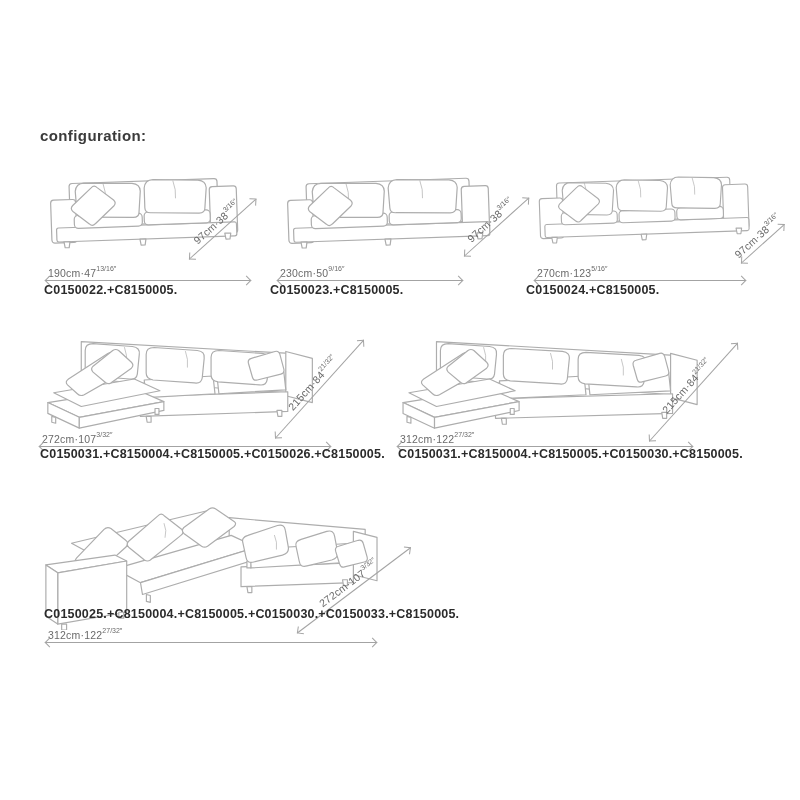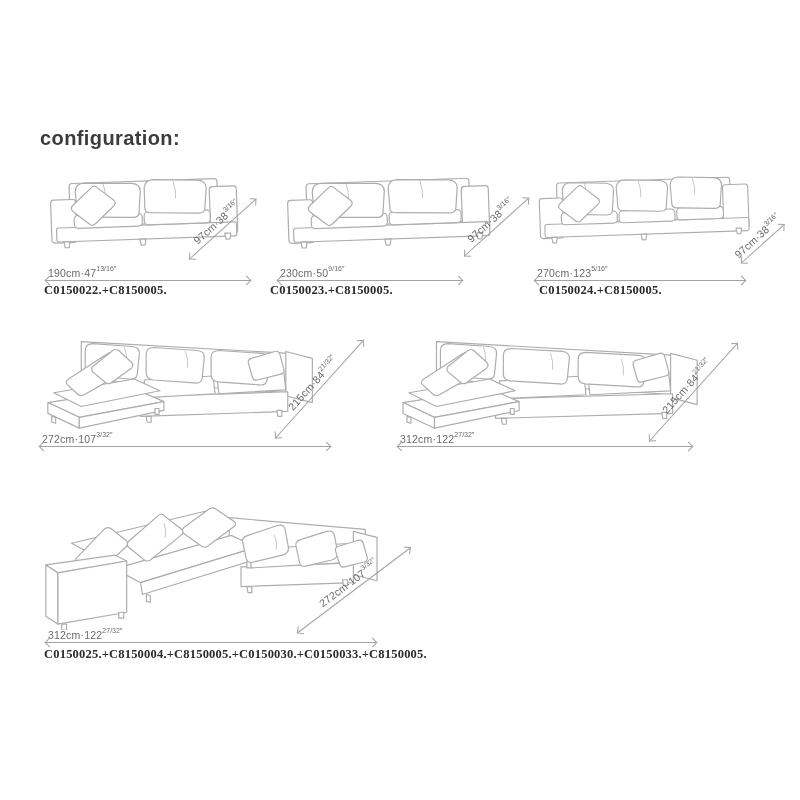--- a/index.html
+++ b/index.html
@@ -2,42 +2,42 @@
 <html><head>
 <meta charset="utf-8">
 <style>
   html,body{margin:0;padding:0;background:#fff;}
   .canvas{
     position:relative;width:800px;height:800px;background:#ffffff;overflow:hidden;
     font-family:"Liberation Sans","DejaVu Sans",sans-serif;
   }
   .title{
     position:absolute;left:40px;top:127px;
-    font-size:20px;font-weight:bold;color:#3b3b3b;letter-spacing:.4px;text-align:right;
+    font-size:15px;font-weight:bold;color:#3b3b3b;letter-spacing:.4px;text-align:right;
   }
   .config{position:absolute;left:0;top:0;width:800px;height:800px;pointer-events:none;}
   .sofa-art{position:absolute;}
   .width-dim{position:absolute;color:#6a6a6a;font-size:10.5px;line-height:12px;}
   .width-dim .dim-text{margin:0 0 1px 2px;letter-spacing:.2px;white-space:nowrap;}
   .dim-line{position:relative;height:1px;background:#a3a3a3;}
   .dim-line::before,.dim-line::after{
     content:"";position:absolute;top:-3px;width:6px;height:6px;
     border-left:1px solid #a3a3a3;border-bottom:1px solid #a3a3a3;
   }
   .dim-line::before{left:0;transform:rotate(45deg);}
   .dim-line::after{right:0;transform:rotate(225deg);}
   .diag-dim{
     position:absolute;color:#6a6a6a;font-size:10.5px;line-height:12px;
     transform-origin:0 100%;
   }
   .diag-dim .dim-text{text-align:center;margin-bottom:2px;letter-spacing:.2px;white-space:nowrap;}
   sup.frac{font-size:7px;position:relative;top:-1px;letter-spacing:0;}
   .code{
     position:absolute;font-size:12.5px;font-weight:bold;color:#2b2b2b;
-    letter-spacing:.2px;white-space:nowrap;font-family:Liberation Serif, serif;
+    letter-spacing:.2px;white-space:nowrap;
   }
 </style>
 </head>
 <body>
 
 <div class="canvas">
 
   <div class="title">configuration:</div>
 
   <div class="config">
@@ -123,21 +123,21 @@
       </g>
     </svg>
     <div class="diag-dim" style="left:742px;top:245px;width:56px;transform:rotate(-42deg)">
       <div class="dim-text"><span>97cm·38</span><sup class="frac">3/16″</sup></div>
       <div class="dim-line"></div>
     </div>
     <div class="width-dim" style="left:535px;top:264px;width:210px">
       <div class="dim-text"><span>270cm·123</span><sup class="frac">5/16″</sup></div>
       <div class="dim-line"></div>
     </div>
-    <div class="code" style="left:539px;top:283px">C0150024.+C8150005.</div>
+    <div class="code" style="left:526px;top:283px">C0150024.+C8150005.</div>
   </div>
 
   <div class="config">
     <svg class="sofa-art" style="left:38px;top:318px" width="295" height="120" viewBox="0 0 300 122">
       <g fill="#ffffff" stroke="#adadad" stroke-width="1.2" stroke-linejoin="round" stroke-linecap="round">
         <path d="M44 24 L256 36 L256 76 L44 62 Z"></path>
         <path d="M252 34 L279 41 L279 86 L252 79 Z"></path>
         <path d="M104 80 L254 75 L254 95 L104 100 Z"></path>
         <path d="M110 100 l1 6 l4 0 l0 -6 z"></path>
           <path d="M243 94 l1 6 l4 0 l0 -6 z"></path>
@@ -160,20 +160,21 @@
       </g>
     </svg>
     <div class="diag-dim" style="left:276px;top:420px;width:130px;transform:rotate(-48deg)">
       <div class="dim-text"><span>215cm·84</span><sup class="frac">21/32″</sup></div>
       <div class="dim-line"></div>
     </div>
     <div class="width-dim" style="left:40px;top:430px;width:290px">
       <div class="dim-text"><span>272cm·107</span><sup class="frac">3/32″</sup></div>
       <div class="dim-line"></div>
     </div>
+    <div class="code" style="left:40px;top:447px">C0150031.+C8150004.+C8150005.+C0150026.+C8150005.</div>
   </div>
 
   <div class="config">
     <svg class="sofa-art" style="left:393px;top:318px" width="325" height="120" viewBox="0 0 330 122">
       <g fill="#ffffff" stroke="#adadad" stroke-width="1.2" stroke-linejoin="round" stroke-linecap="round">
         <path d="M44 24 L286 38 L286 78 L44 62 Z"></path>
         <path d="M282 36 L309 43 L309 88 L282 81 Z"></path>
         <path d="M104 82 L284 77 L284 97 L104 102 Z"></path>
         <path d="M110 102 l1 6 l4 0 l0 -6 z"></path>
           <path d="M273 96 l1 6 l4 0 l0 -6 z"></path>
@@ -197,20 +198,21 @@
       </g>
     </svg>
     <div class="diag-dim" style="left:650px;top:423px;width:130px;transform:rotate(-48deg)">
       <div class="dim-text"><span>215cm·84</span><sup class="frac">21/32″</sup></div>
       <div class="dim-line"></div>
     </div>
     <div class="width-dim" style="left:398px;top:430px;width:294px">
       <div class="dim-text"><span>312cm·122</span><sup class="frac">27/32″</sup></div>
       <div class="dim-line"></div>
     </div>
+    <div class="code" style="left:398px;top:447px">C0150031.+C8150004.+C8150005.+C0150030.+C8150005.</div>
   </div>
 
   <div class="config">
     <svg class="sofa-art" style="left:38px;top:492px" width="340" height="138" viewBox="0 0 345 140">
       <g fill="#ffffff" stroke="#adadad" stroke-width="1.2" stroke-linejoin="round" stroke-linecap="round">
         <path d="M34 52 L176 18 L196 28 L56 64 Z"></path>
         <path d="M194 26 L332 38 L332 68 L194 56 Z"></path>
         <path d="M320 40 L344 46 L344 90 L320 84 Z"></path>
         <path d="M206 76 L320 72 L320 92 L206 96 Z"></path>
         <path d="M212 96 l1 6 l4 0 l0 -6 z"></path>
@@ -237,16 +239,16 @@
       </g>
     </svg>
     <div class="diag-dim" style="left:298px;top:615px;width:140px;transform:rotate(-37deg)">
       <div class="dim-text"><span>272cm·107</span><sup class="frac">3/32″</sup></div>
       <div class="dim-line"></div>
     </div>
     <div class="width-dim" style="left:46px;top:626px;width:330px">
       <div class="dim-text"><span>312cm·122</span><sup class="frac">27/32″</sup></div>
       <div class="dim-line"></div>
     </div>
-    <div class="code" style="left:44px;top:647px">C0150025.+C8150004.+C8150005.+C0150030.+C0150033.+C8150005.</div>
+    <div class="code" style="left:44px;top:607px">C0150025.+C8150004.+C8150005.+C0150030.+C0150033.+C8150005.</div>
   </div>
 
 </div>
 
 </body></html>

